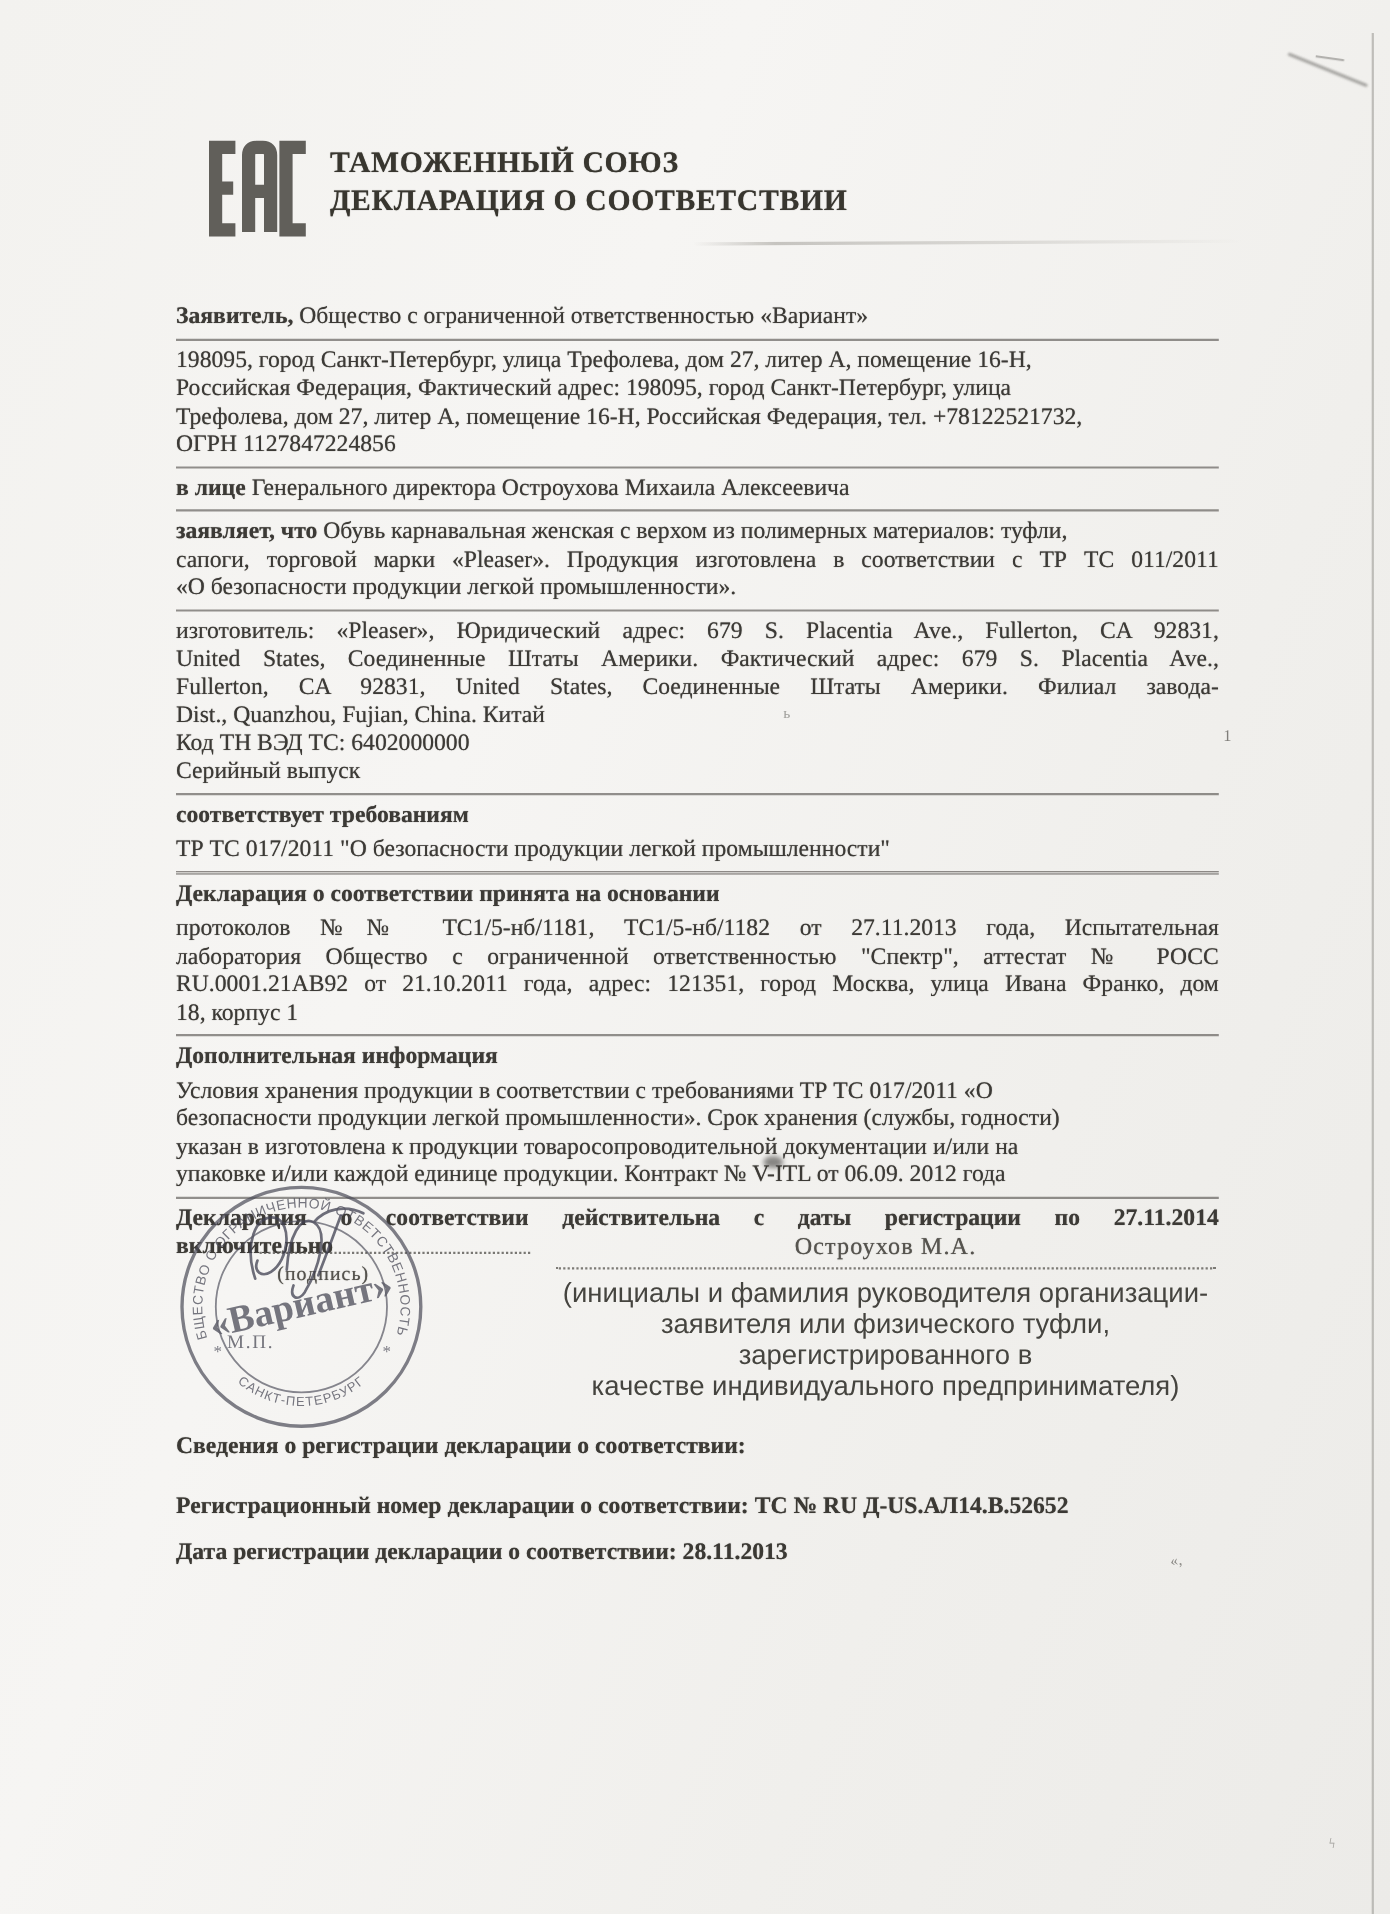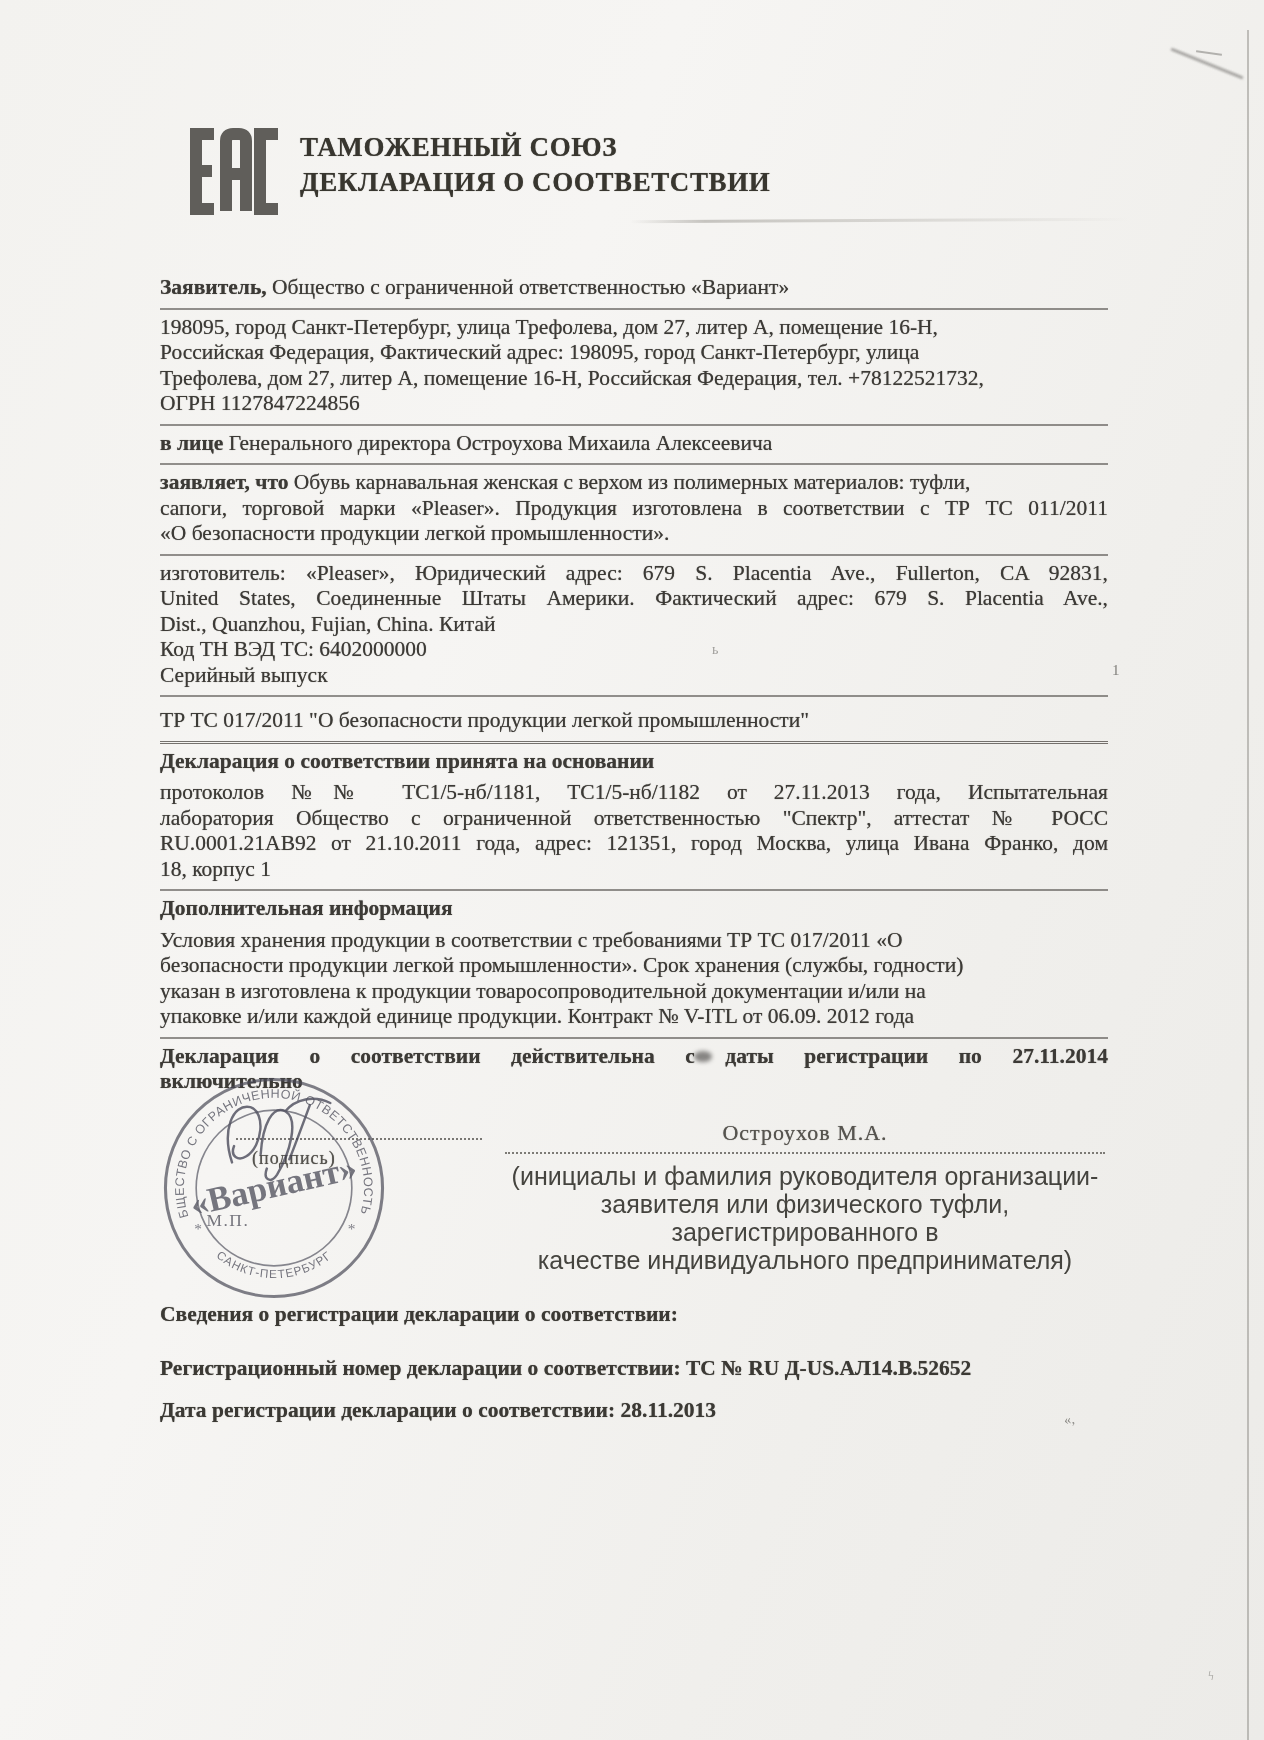--- a/index.html
+++ b/index.html
@@ -102,26 +102,28 @@
         <span class="b">заявляет, что</span>
         <span>Обувь карнавальная женская с верхом из полимерных материалов: туфли,</span>
       </div>
       <div class="just">сапоги, торговой марки «Pleaser». Продукция изготовлена в соответствии с ТР ТС 011/2011</div>
       <div class="ln">«О безопасности продукции легкой промышленности».</div>
     </div>
 
     <div class="sec">
       <div class="just">изготовитель: «Pleaser», Юридический адрес: 679 S. Placentia Ave., Fullerton, CA 92831,</div>
       <div class="just">United States, Соединенные Штаты Америки. Фактический адрес: 679 S. Placentia Ave.,</div>
+      <div class="just">Fullerton, CA 92831, United States, Соединенные Штаты Америки. Филиал завода-</div>
       <div class="ln">Dist., Quanzhou, Fujian, China. Китай</div>
       <div class="ln">Код ТН ВЭД ТС: 6402000000</div>
       <div class="ln">Серийный выпуск</div>
     </div>
 
     <div class="sec thick">
+      <div class="b">соответствует требованиям</div>
       <div class="gap-sm"></div>
       <div class="ln">ТР ТС 017/2011 "О  безопасности продукции легкой промышленности"</div>
     </div>
 
     <div class="sec">
       <div class="b">Декларация о соответствии принята на основании</div>
       <div class="gap-sm"></div>
       <div class="just">протоколов №№ ТС1/5-нб/1181, ТС1/5-нб/1182 от 27.11.2013 года, Испытательная</div>
       <div class="just">лаборатория Общество с ограниченной ответственностью "Спектр", аттестат № РОСС</div>
       <div class="just">RU.0001.21АВ92 от 21.10.2011 года, адрес: 121351, город Москва, улица Ивана Франко, дом</div>

